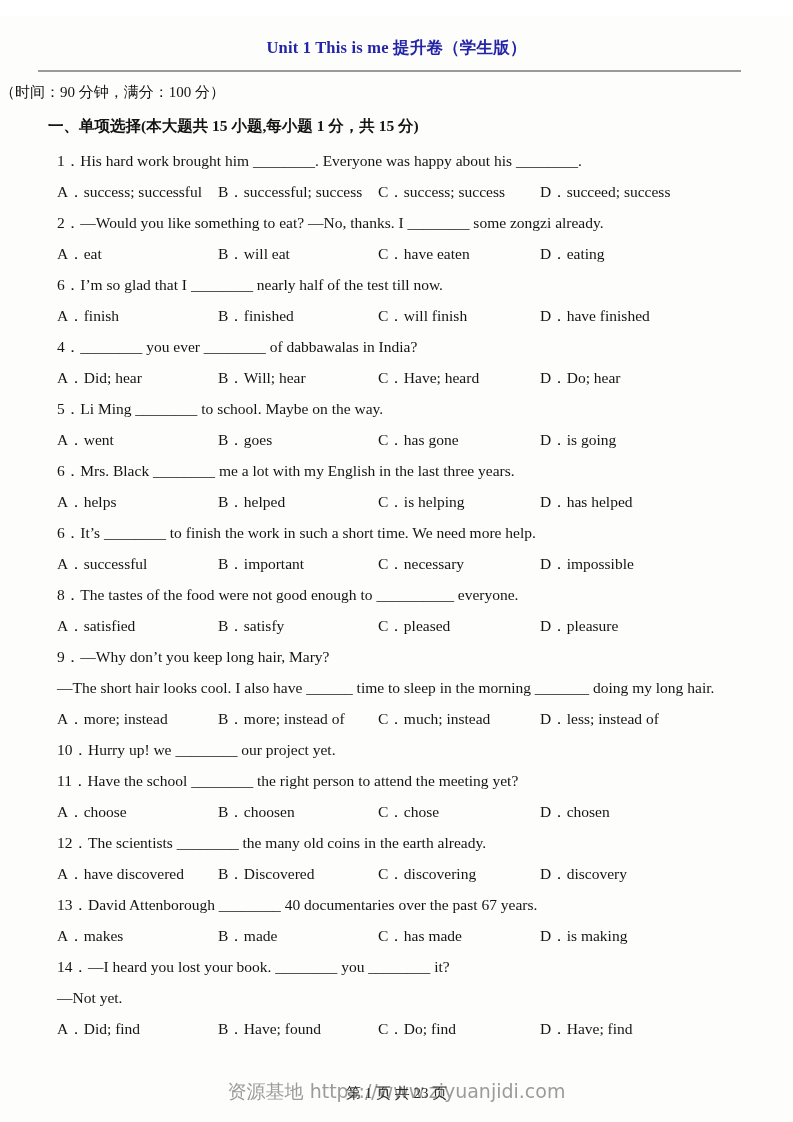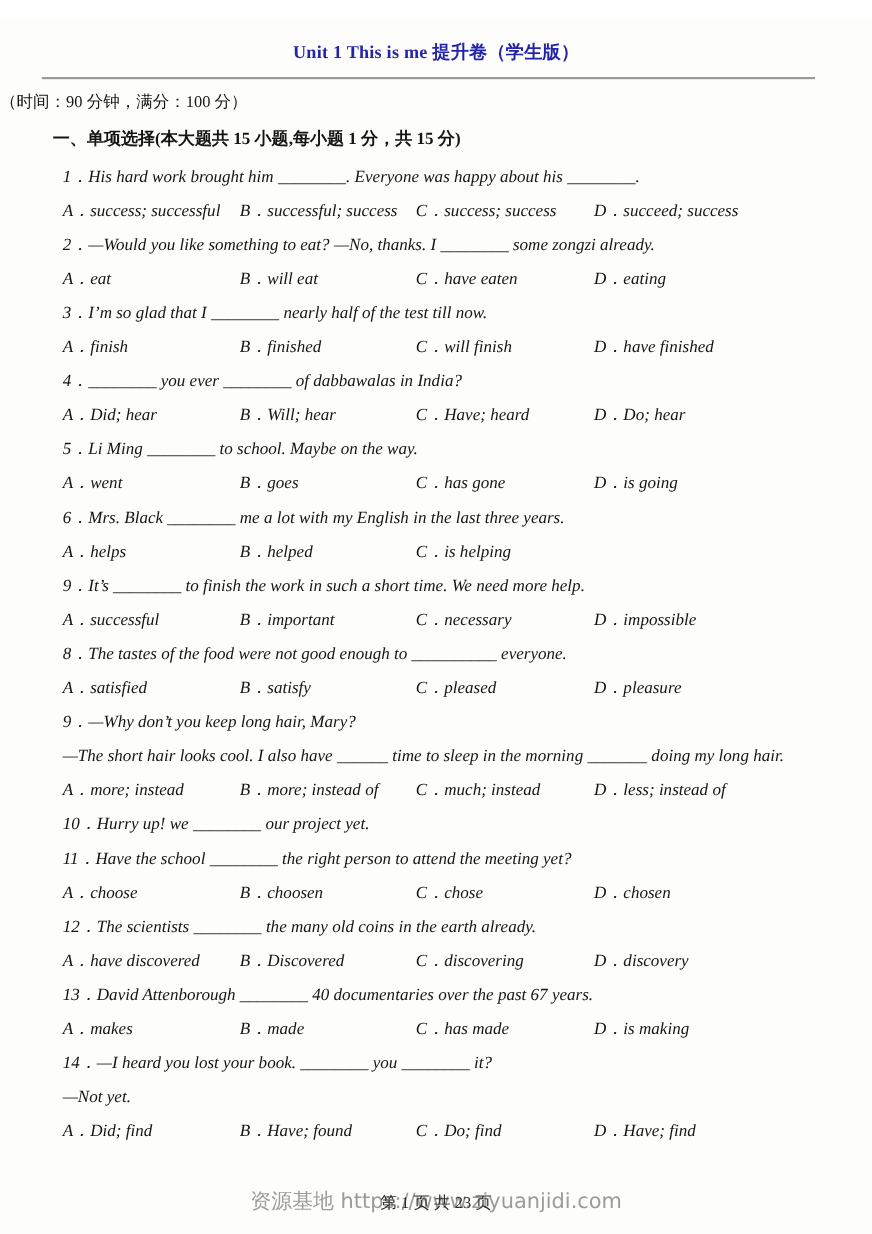--- a/index.html
+++ b/index.html
@@ -32,21 +32,20 @@
     height: 20px;
   }
   .section-heading {
     margin: 13px 20px 0 48px;
     font-size: 15.5px;
     font-weight: bold;
     height: 21px;
   }
   .questions {
     margin: 14px 30px 0 57px;
-    font-style: italic;
   }
   .stem {
     margin: 0 0 11px 0;
     height: 20px;
     line-height: 20px;
     font-size: 15.5px;
     white-space: nowrap;
   }
   .opts {
     display: grid;
@@ -99,21 +98,21 @@
         <span class="opt">C．success; success</span>
         <span class="opt">D．succeed; success</span>
       </div>
       <p class="stem">2．—Would you like something to eat? —No, thanks. I ________ some zongzi already.</p>
       <div class="opts">
         <span class="opt">A．eat</span>
         <span class="opt">B．will eat</span>
         <span class="opt">C．have eaten</span>
         <span class="opt">D．eating</span>
       </div>
-      <p class="stem">3．I’m so glad that I ________ nearly half of the test till now.</p>
+      <p class="stem">6．I’m so glad that I ________ nearly half of the test till now.</p>
       <div class="opts">
         <span class="opt">A．finish</span>
         <span class="opt">B．finished</span>
         <span class="opt">C．will finish</span>
         <span class="opt">D．have finished</span>
       </div>
       <p class="stem">4．________ you ever ________ of dabbawalas in India?</p>
       <div class="opts">
         <span class="opt">A．Did; hear</span>
         <span class="opt">B．Will; hear</span>
@@ -125,22 +124,23 @@
         <span class="opt">A．went</span>
         <span class="opt">B．goes</span>
         <span class="opt">C．has gone</span>
         <span class="opt">D．is going</span>
       </div>
       <p class="stem">6．Mrs. Black ________ me a lot with my English in the last three years.</p>
       <div class="opts">
         <span class="opt">A．helps</span>
         <span class="opt">B．helped</span>
         <span class="opt">C．is helping</span>
+        <span class="opt">D．has helped</span>
       </div>
-      <p class="stem">9．It’s ________ to finish the work in such a short time. We need more help.</p>
+      <p class="stem">6．It’s ________ to finish the work in such a short time. We need more help.</p>
       <div class="opts">
         <span class="opt">A．successful</span>
         <span class="opt">B．important</span>
         <span class="opt">C．necessary</span>
         <span class="opt">D．impossible</span>
       </div>
       <p class="stem">8．The tastes of the food were not good enough to __________ everyone.</p>
       <div class="opts">
         <span class="opt">A．satisfied</span>
         <span class="opt">B．satisfy</span>

